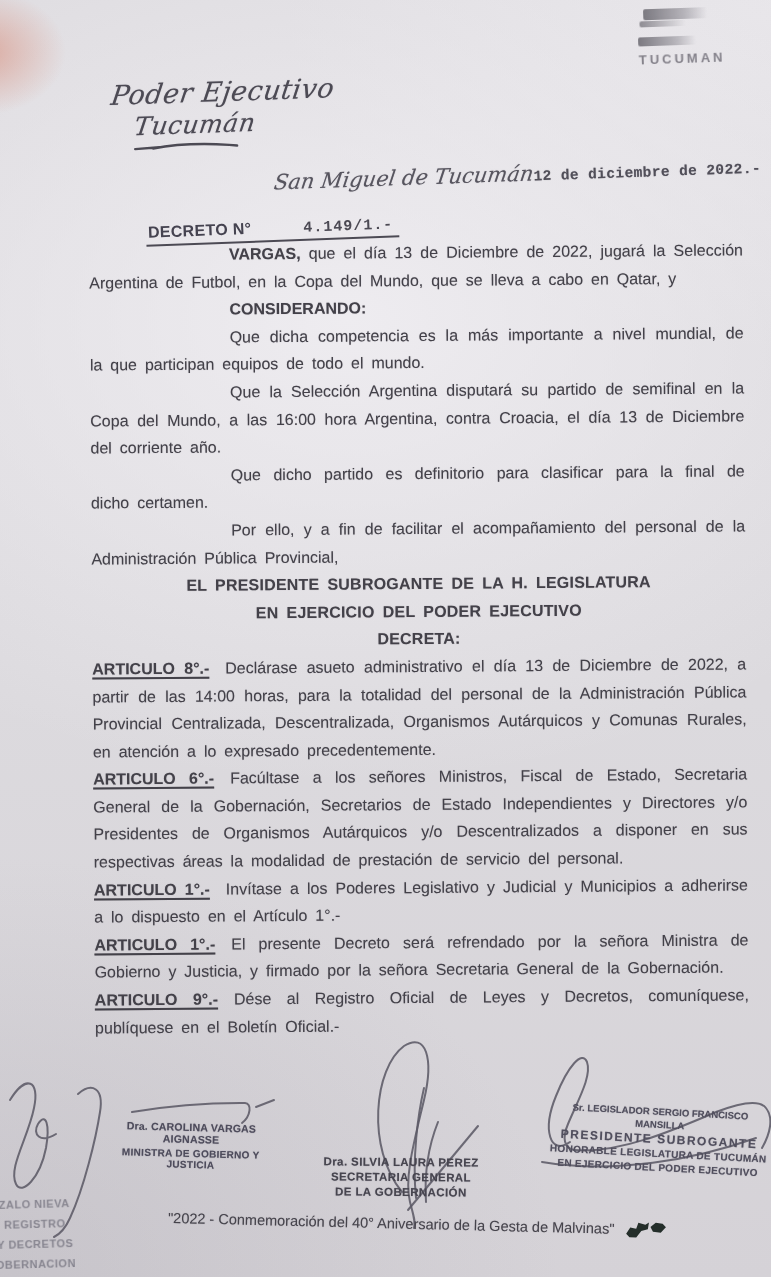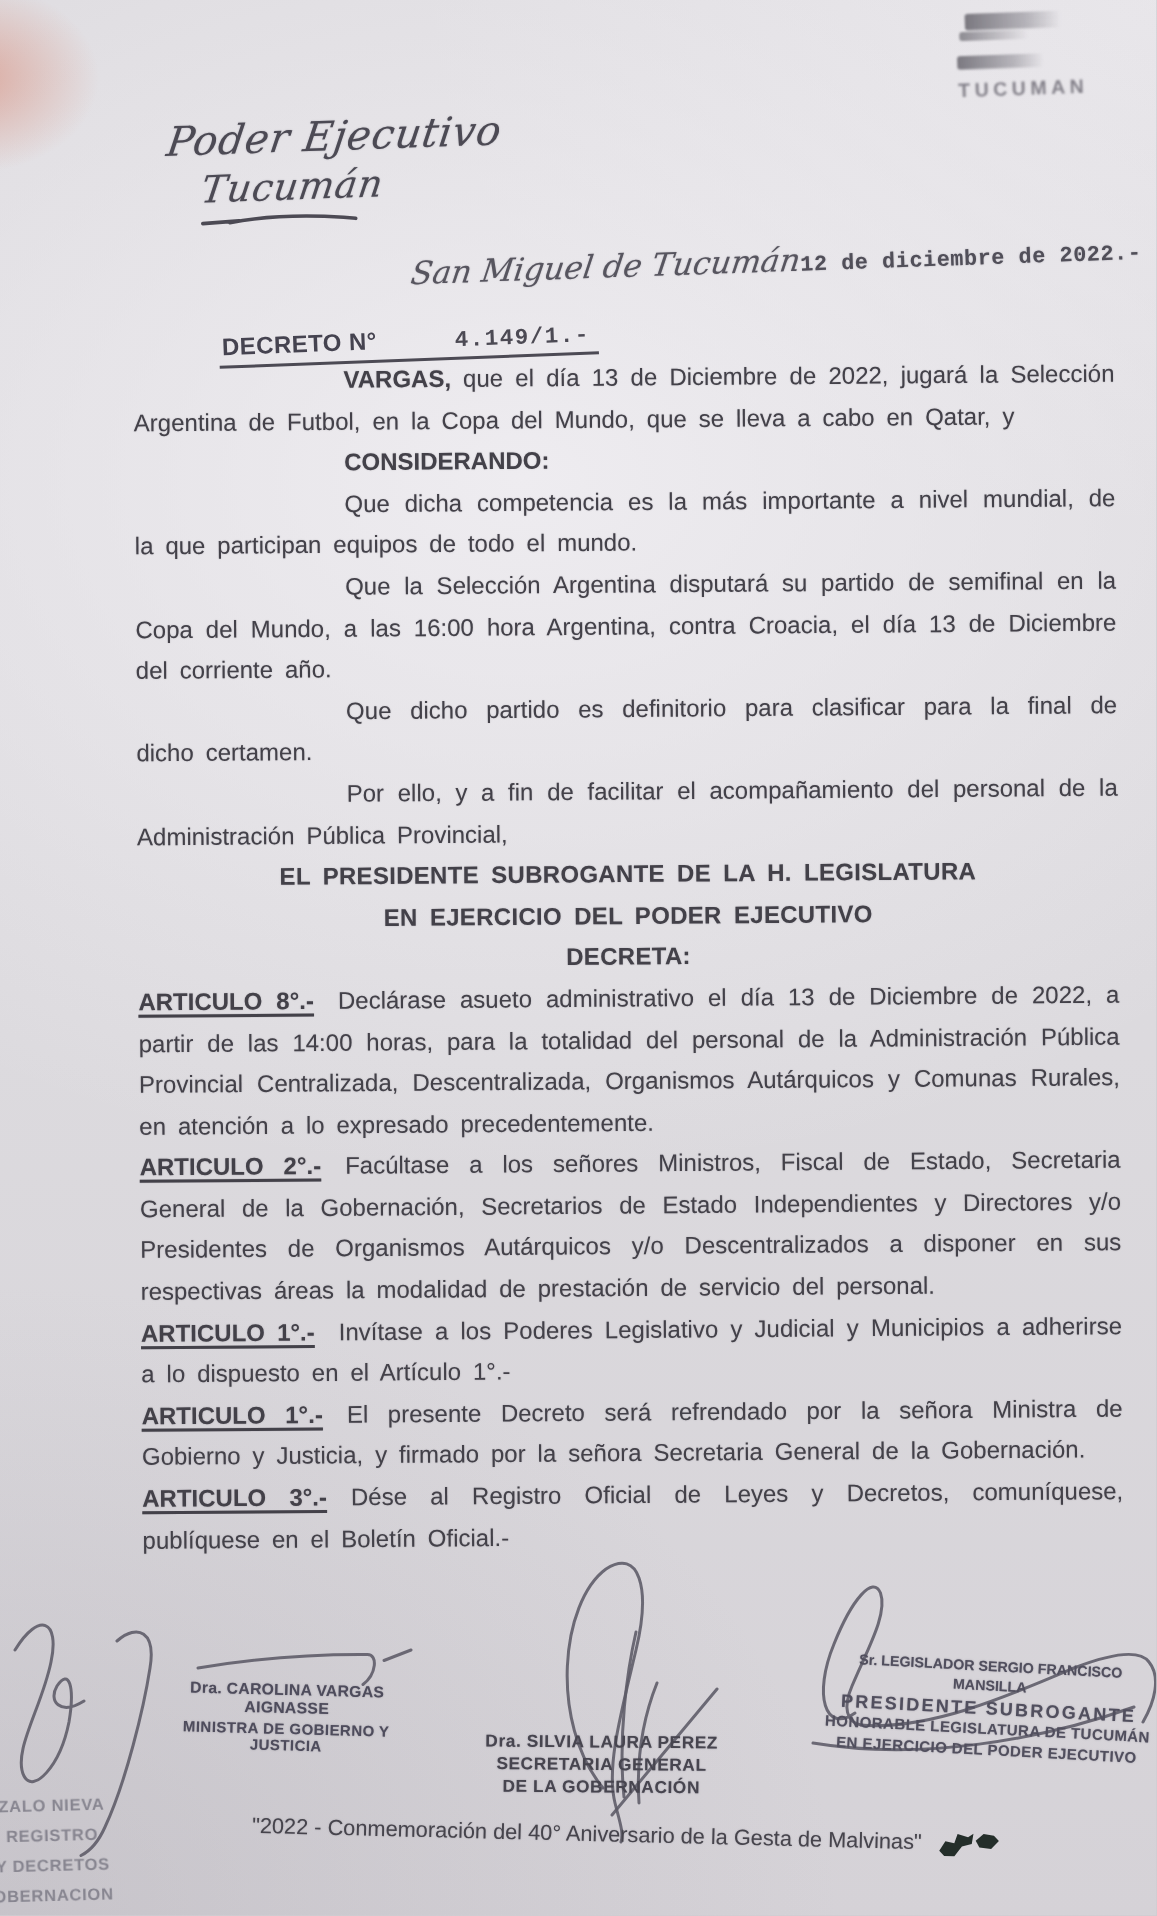--- a/index.html
+++ b/index.html
@@ -119,30 +119,30 @@
     <p class="indent">Que dicho partido es definitorio para clasificar para la final de dicho certamen.</p>
     <p class="indent">Por ello, y a fin de facilitar el acompañamiento del personal de la Administración Pública Provincial,</p>
     <p class="h-center">EL PRESIDENTE SUBROGANTE DE LA H. LEGISLATURA</p>
     <p class="h-center">EN EJERCICIO DEL PODER EJECUTIVO</p>
     <p class="h-center">DECRETA:</p>
 
     <p>
       <span class="art-label">ARTICULO 8°.-</span><span>Declárase asueto administrativo el día 13 de Diciembre de 2022, a partir de las 14:00 horas, para la totalidad del personal de la Administración Pública Provincial Centralizada, Descentralizada, Organismos Autárquicos y Comunas Rurales, en atención a lo expresado precedentemente.</span>
     </p>
     <p>
-      <span class="art-label">ARTICULO 2°.-</span><span>Facúltase a los señores Ministros, Fiscal de Estado, Secretaria General de la Gobernación, Secretarios de Estado Independientes y Directores y/o Presidentes de Organismos Autárquicos y/o Descentralizados a disponer en sus respectivas áreas la modalidad de prestación de servicio del personal.</span>
+      <span class="art-label">ARTICULO 6°.-</span><span>Facúltase a los señores Ministros, Fiscal de Estado, Secretaria General de la Gobernación, Secretarios de Estado Independientes y Directores y/o Presidentes de Organismos Autárquicos y/o Descentralizados a disponer en sus respectivas áreas la modalidad de prestación de servicio del personal.</span>
     </p>
     <p>
       <span class="art-label">ARTICULO 1°.-</span><span>Invítase a los Poderes Legislativo y Judicial y Municipios a adherirse a lo dispuesto en el Artículo 1°.-</span>
     </p>
     <p>
       <span class="art-label">ARTICULO 1°.-</span><span>El presente Decreto será refrendado por la señora Ministra de Gobierno y Justicia, y firmado por la señora Secretaria General de la Gobernación.</span>
     </p>
     <p>
-      <span class="art-label">ARTICULO 3°.-</span><span>Dése al Registro Oficial de Leyes y Decretos, comuníquese, publíquese en el Boletín Oficial.-</span>
+      <span class="art-label">ARTICULO 9°.-</span><span>Dése al Registro Oficial de Leyes y Decretos, comuníquese, publíquese en el Boletín Oficial.-</span>
     </p>
   </div>
 
   <svg class="sig" style="left:-18px;top:1072px;" width="140" height="170" viewBox="0 0 140 170">
     <path d="M 28 28 C 44 2, 58 8, 52 36 C 46 66, 26 96, 34 112 C 40 124, 58 106, 64 76 C 68 52, 64 40, 56 52 C 50 62, 58 72, 74 62"></path>
     <path d="M 96 22 C 110 10, 122 16, 118 40 C 114 66, 102 116, 88 146 C 84 155, 78 162, 72 165"></path>
   </svg>
 
   <svg class="sig" style="left:128px;top:1094px;" width="160" height="36" viewBox="0 0 160 36">
     <path d="M 4 18 C 40 12, 80 9, 112 9 L 117 9 C 124 9, 123 22, 114 29"></path>

